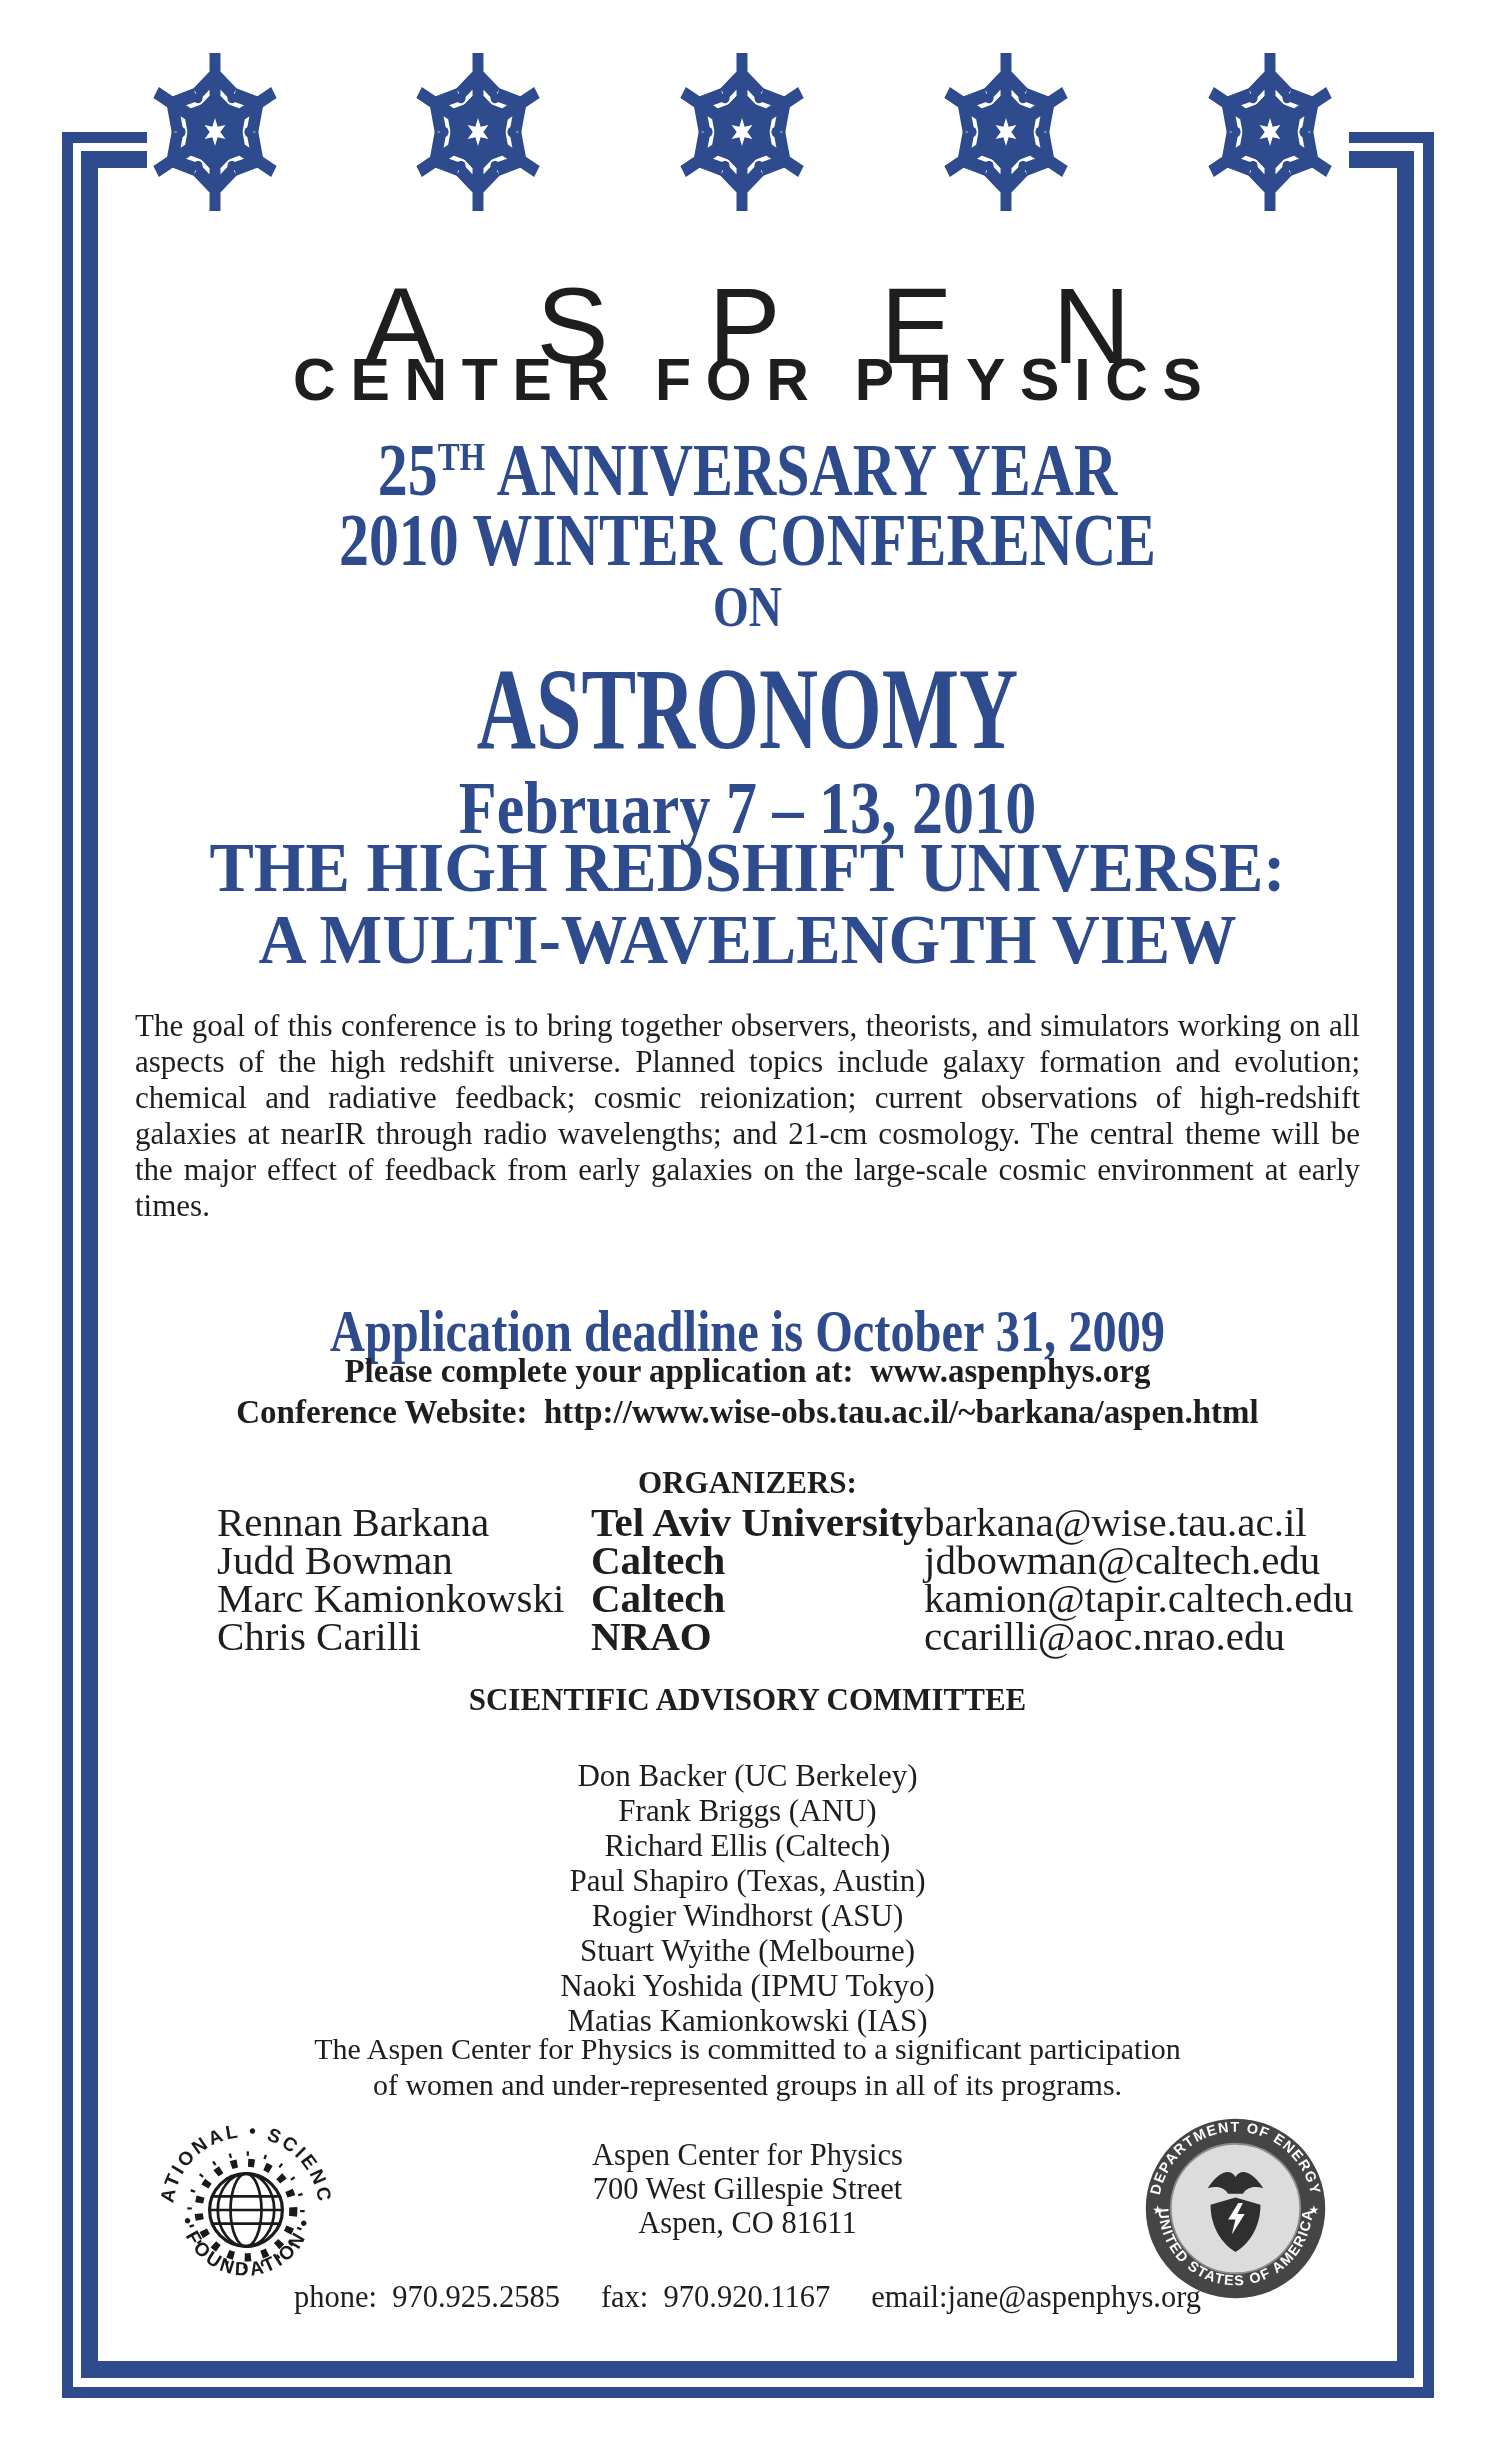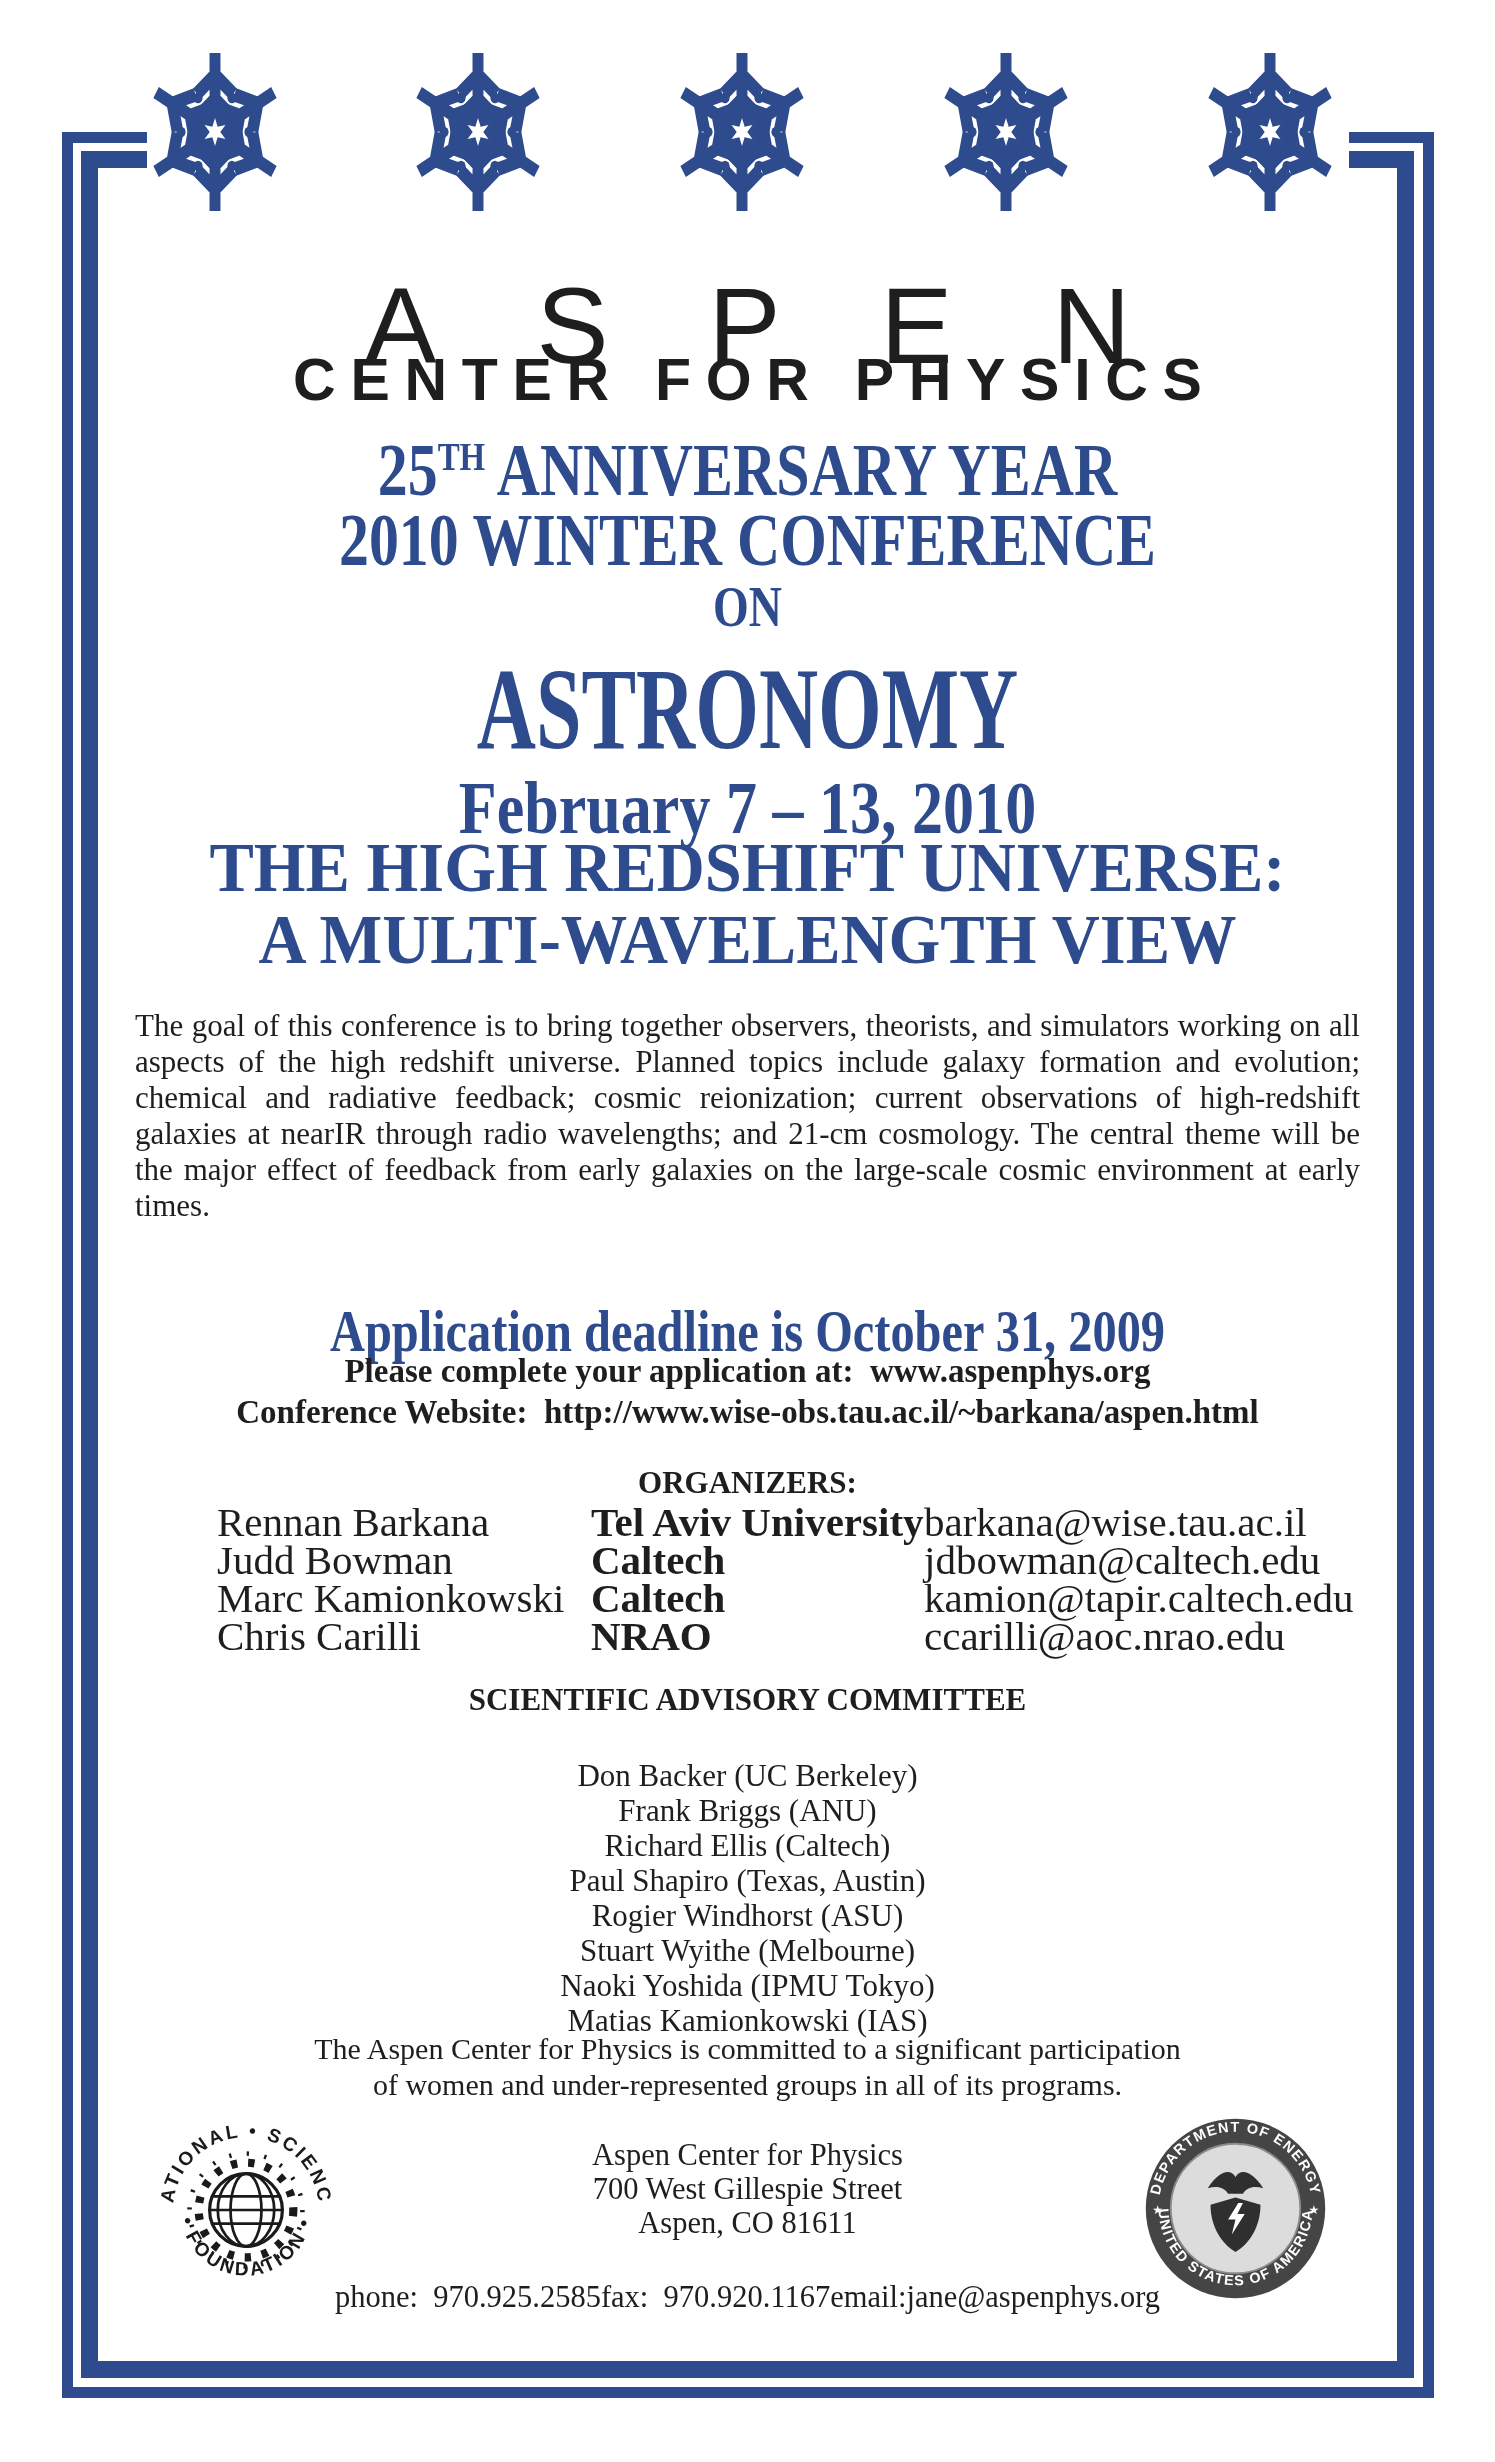--- a/index.html
+++ b/index.html
@@ -27,21 +27,21 @@
   .sup{font-size:55%;vertical-align:super;letter-spacing:0;}
   .title{font-size:108px;letter-spacing:100px;padding-left:100px;font-weight:400;margin-top:40px;}
   .subtitle{font-size:59px;letter-spacing:14.7px;padding-left:14.7px;font-weight:700;}
   .para{position:absolute;left:135px;width:1225px;font-size:31px;line-height:36px;
     text-align:justify;text-justify:inter-word;}
   .org-row{position:absolute;left:0;width:100%;height:38px;font-size:41px;line-height:38px;text-align:left;}
   .org-name{position:absolute;left:217px;}
   .org-aff{position:absolute;left:591px;font-weight:bold;}
   .org-mail{position:absolute;left:924px;}
   .sac{font-size:31px;line-height:35px;margin-top:43px;}
-  .contact{display:flex;justify-content:center;font-size:30.5px;}
+  .contact{display:flex;justify-content:center;gap:41px;font-size:30.5px;}
   .logo{position:absolute;}
 </style>
 </head>
 <body>
 
 <svg width="0" height="0" style="position:absolute">
   <defs>
     <path id="arm" d="M-5,-14 L-5,-62 L5,-62 L5,-14 Z
                       M0,-52 L20,-34 L13,-26 L0,-38 L-13,-26 L-20,-34 Z
                       M0,-33 L20,-15 L13,-7 L0,-19 L-13,-7 L-20,-15 Z"></path>

